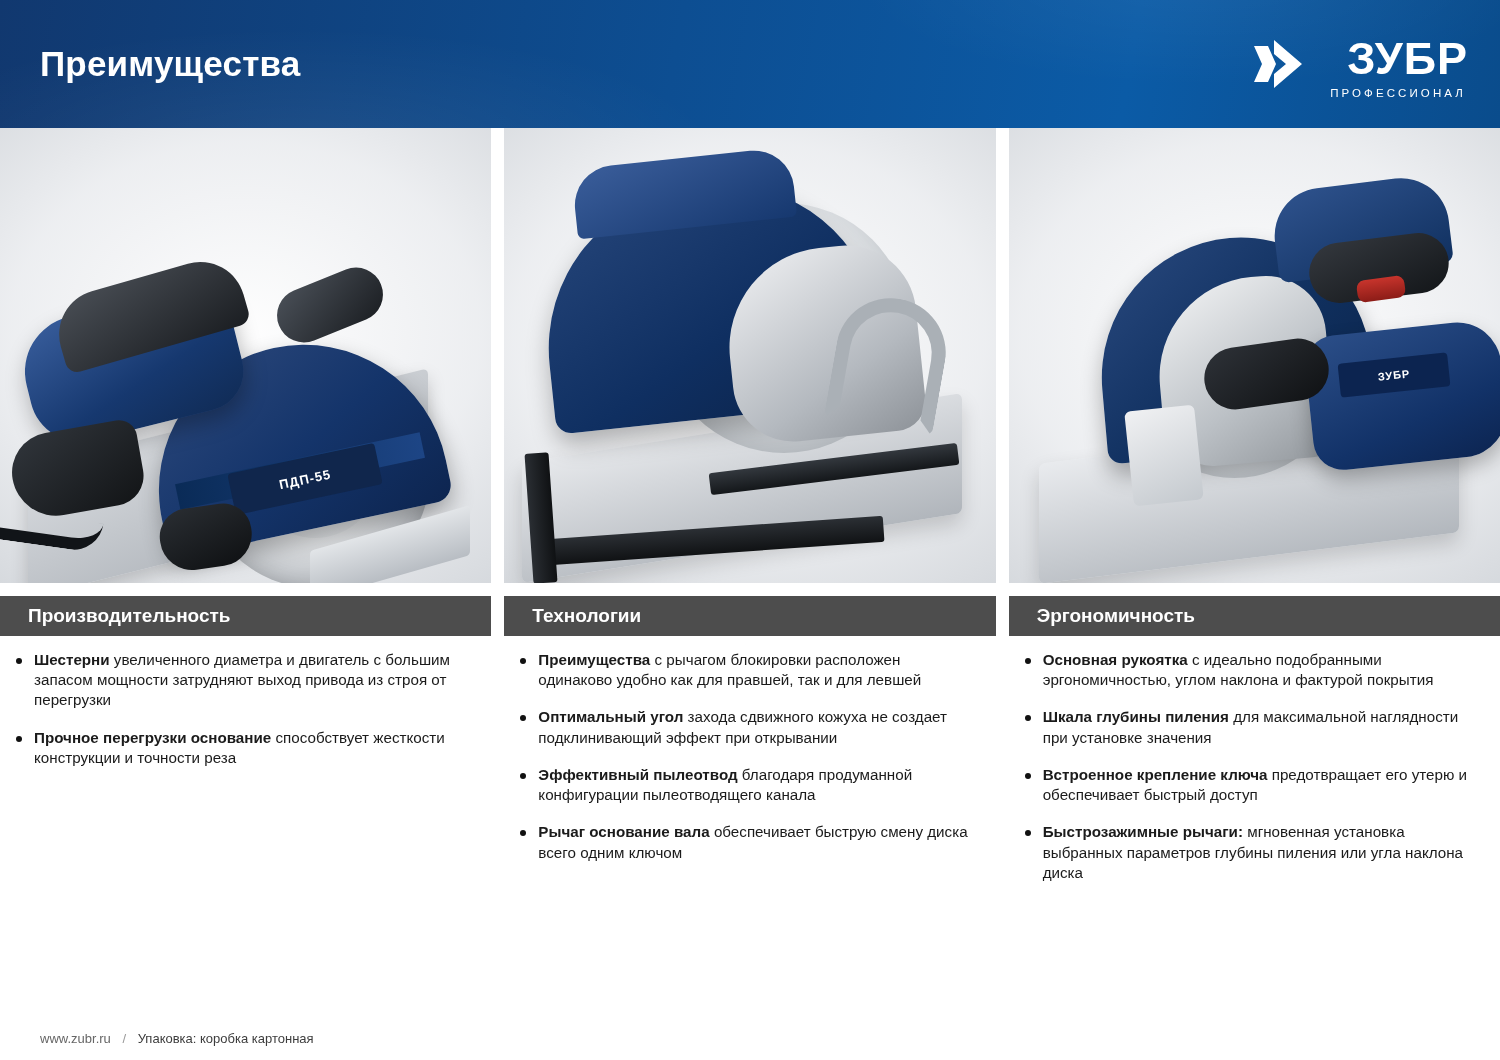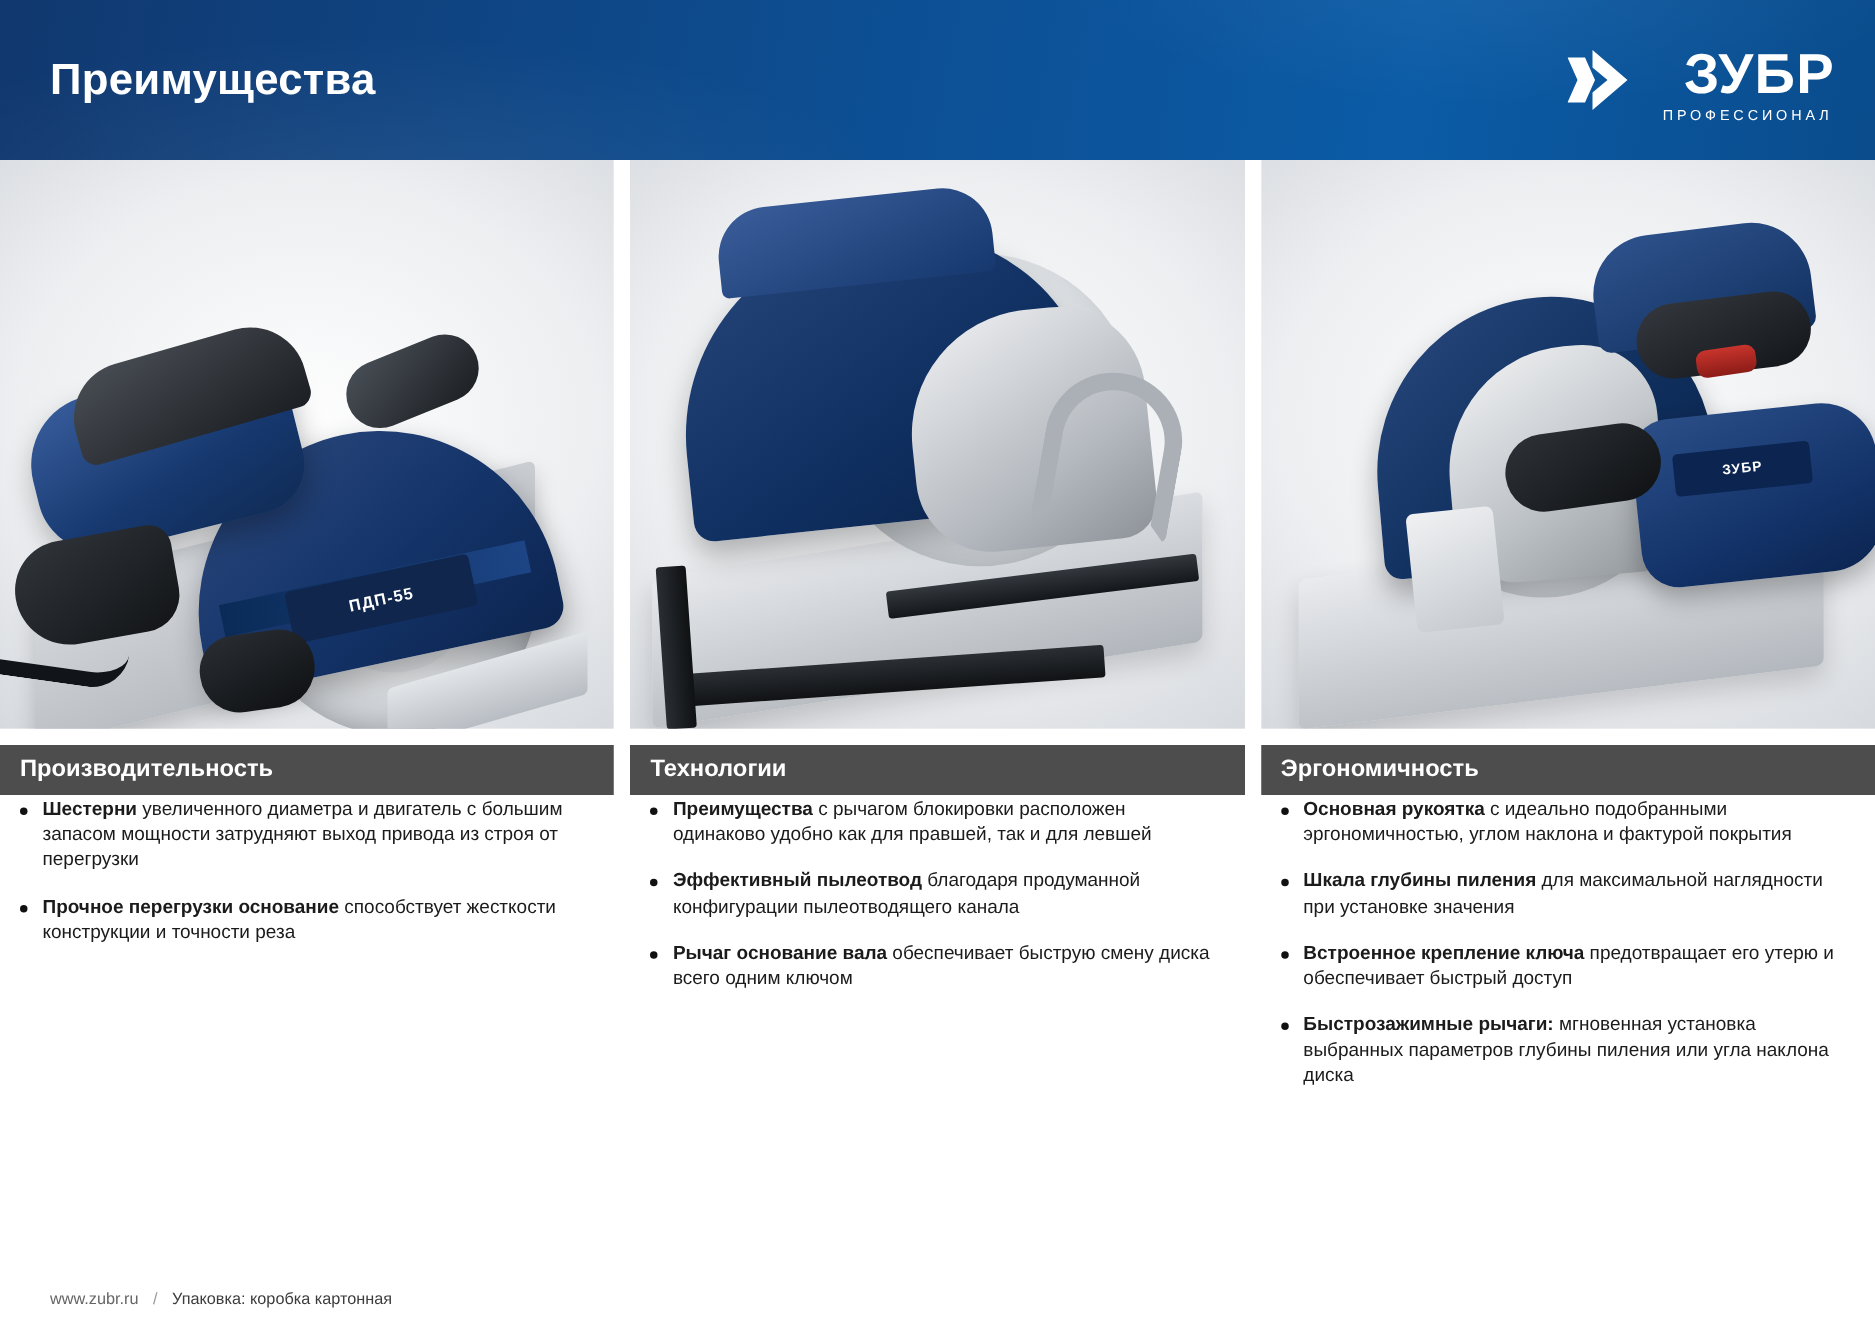--- a/index.html
+++ b/index.html
@@ -131,26 +131,26 @@
     gap: 13px;
     padding: 0;
     margin-top: 13px;
   }
   .column { flex: 1; }
   .col-head {
     background: #4d4d4d;
     height: 40px;
     display: flex;
     align-items: center;
-    padding-left: 16px;
+    padding-left: 28px;
     color: #ffffff;
     font-size: 19px;
     font-weight: bold;
   }
-  .col-body { padding: 2px 20px 0 14px; }
+  .col-body { padding: 14px 20px 0 14px; }
   ul.features { list-style: none; }
   ul.features li {
     position: relative;
     padding-left: 20px;
     margin-bottom: 17px;
     font-size: 15.2px;
     line-height: 1.33;
     color: #1b1b1b;
   }
   ul.features li::before {
@@ -260,20 +260,21 @@
           <li><b>Прочное перегрузки основание</b><span> способствует жесткости конструкции и точности реза</span></li>
         </ul>
       </div>
     </div>
 
     <div class="column">
       <div class="col-head">Технологии</div>
       <div class="col-body">
         <ul class="features">
           <li><b>Преимущества</b><span> с рычагом блокировки расположен одинаково удобно как для правшей, так и для левшей</span></li>
+          <li><b>Оптимальный угол</b><span> захода сдвижного кожуха не создает подклинивающий эффект при открывании</span></li>
           <li><b>Эффективный пылеотвод</b><span> благодаря продуманной конфигурации пылеотводящего канала</span></li>
           <li><b>Рычаг основание вала</b><span> обеспечивает быструю смену диска всего одним ключом</span></li>
         </ul>
       </div>
     </div>
 
     <div class="column">
       <div class="col-head">Эргономичность</div>
       <div class="col-body">
         <ul class="features">

